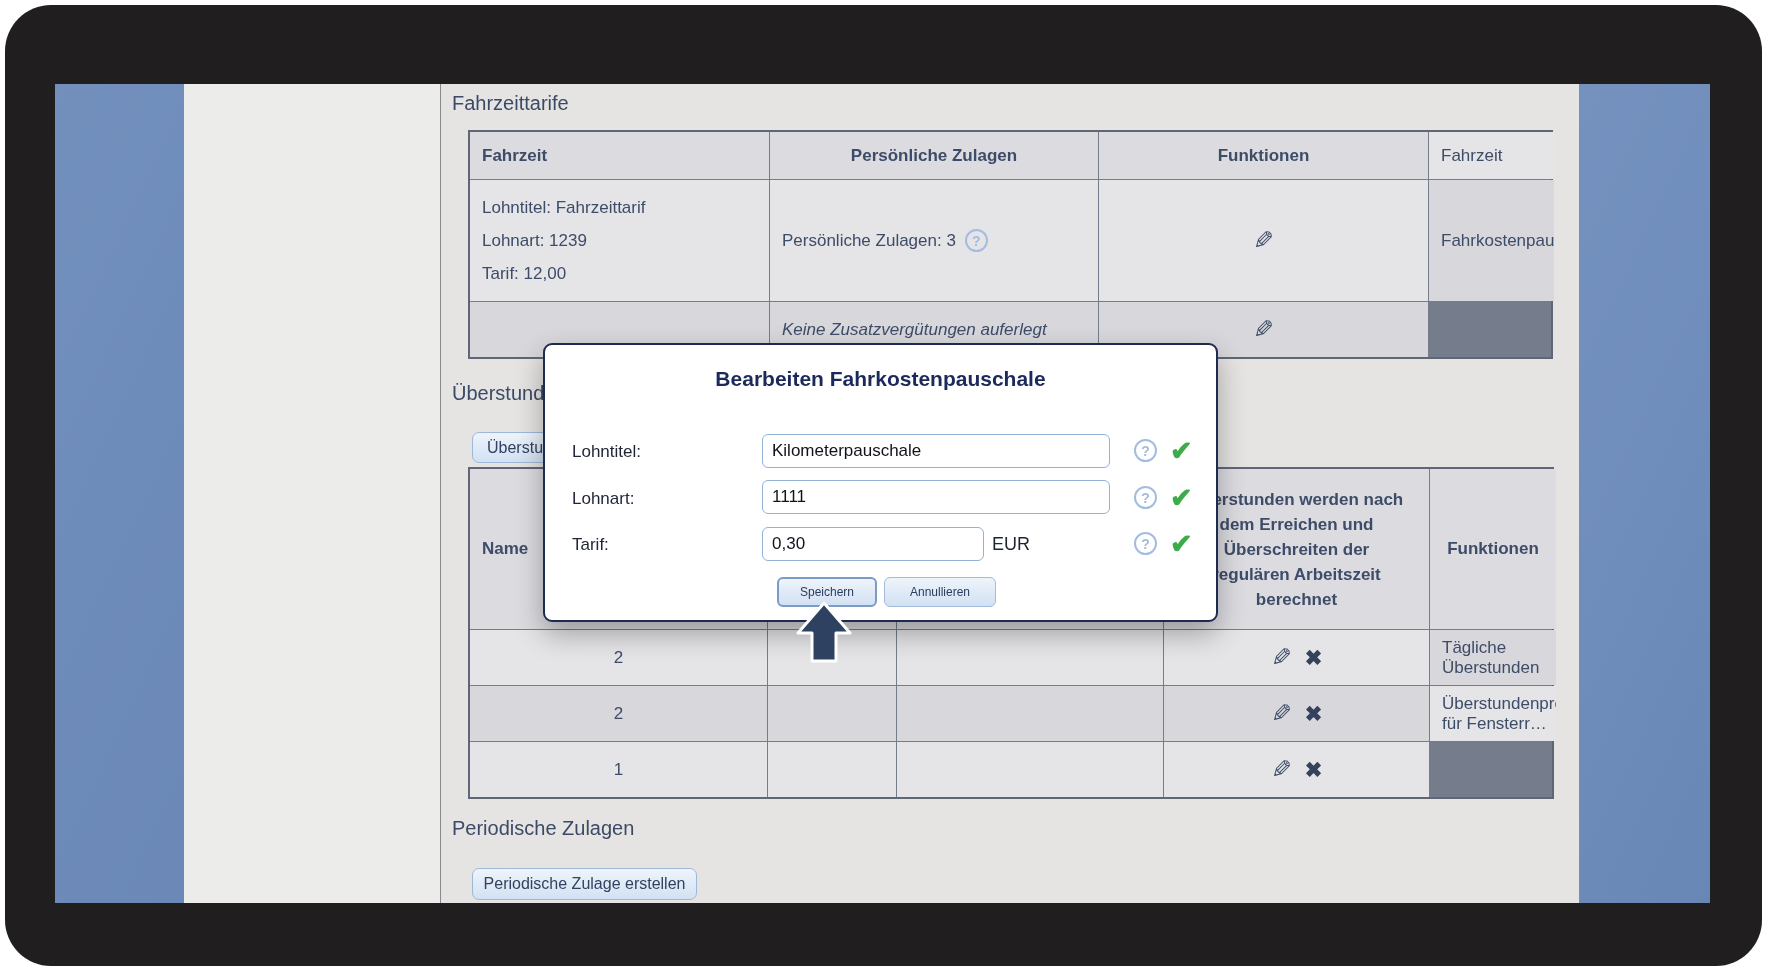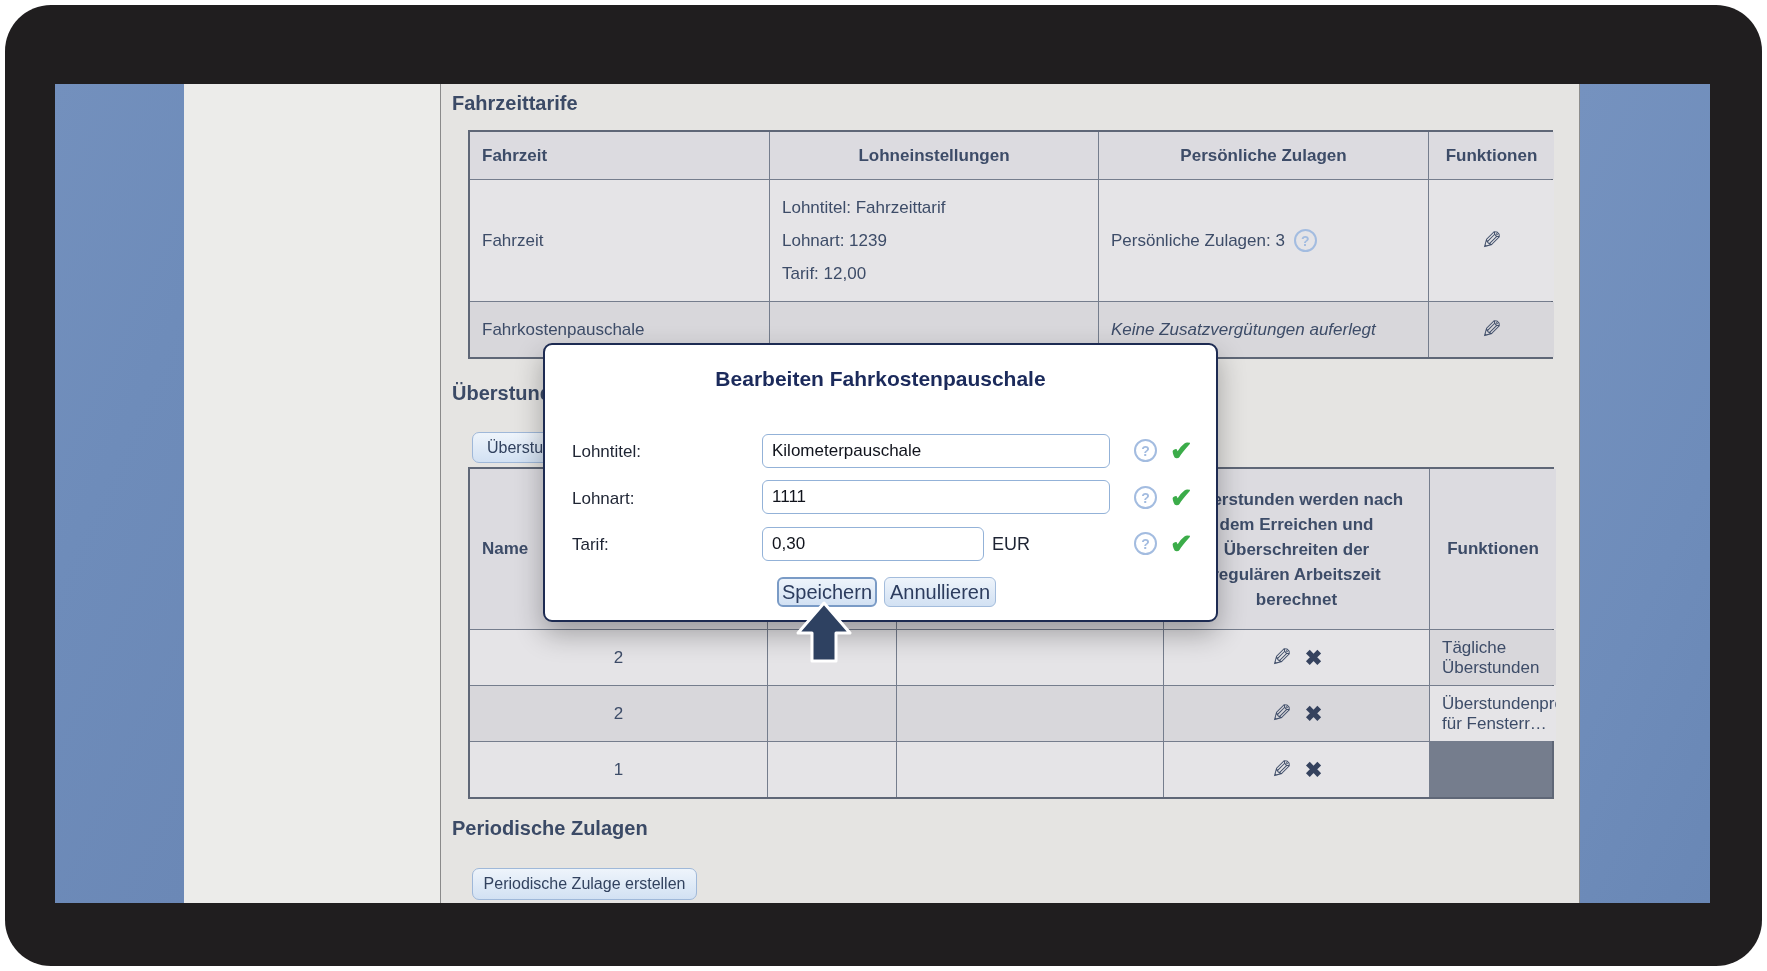--- a/index.html
+++ b/index.html
@@ -7,21 +7,21 @@
   body{font-family:"Liberation Sans", sans-serif;}
   .canvas{position:relative;width:1767px;height:971px;background:#ffffff;overflow:hidden;}
   .bezel{position:absolute;left:5px;top:5px;width:1757px;height:961px;background:#201e1f;border-radius:46px;}
   .screen{position:absolute;left:55px;top:84px;width:1655px;height:819px;background:#e5e4e2;overflow:hidden;}
   .band{position:absolute;top:0;height:100%;background:#6e8cba;}
   .band.left{left:0;width:129px;background:linear-gradient(115deg,#7390bd 0%,#6e8cba 45%,#6b88b6 100%);}
   .band.right{left:1524px;width:131px;border-left:1px solid #8d8d8d;background:linear-gradient(115deg,#7592bf 0%,#6e8cba 60%,#6987b5 100%);}
   .panel{position:absolute;left:129px;top:0;width:257px;height:100%;background:#ececea;border-right:1px solid #8a8a8a;}
   .content{position:absolute;left:386px;top:0;width:1138px;height:100%;background:#e5e4e2;}
 
-  .h-sec{position:absolute;font-size:20px;font-weight:bold;color:#3b4a66;white-space:nowrap;}
+  .h-sec{position:absolute;font-size:20px;font-weight:normal;color:#3b4a66;white-space:nowrap;}
 
   .grid{position:absolute;display:grid;border:2px solid #5f6777;background:#757d8d;grid-gap:1px;}
   .cell{background:#e5e4e7;display:flex;align-items:center;font-size:17px;color:#3d4c68;overflow:hidden;}
   .cell.head{background:#dcdbe0;font-weight:bold;}
   .cell.dark{background:#d8d7db;}
   .cell.left{justify-content:flex-start;padding-left:12px;}
   .cell.center{justify-content:center;text-align:center;}
   .cell .stack{display:flex;flex-direction:column;align-items:flex-start;gap:13px;padding-left:12px;}
   .italic{font-style:italic;}
 
@@ -38,21 +38,21 @@
   .modal{position:absolute;left:488px;top:259px;width:675px;height:279px;background:#ffffff;
     border:2px solid #1d2b52;border-radius:9px;box-shadow:0 12px 28px rgba(0,0,0,0.30);z-index:10;}
   .modal-title{position:absolute;left:0;top:22px;width:100%;text-align:center;font-size:21px;font-weight:bold;color:#1b2a5b;}
   .m-label{position:absolute;left:27px;font-size:17px;color:#1e2433;}
   .m-input{position:absolute;left:217px;height:34px;border:1px solid #93b2d8;border-radius:6px;
     background:#ffffff;font-size:17px;color:#10131c;padding:16px 9px;font-family:"Liberation Sans",sans-serif;}
   .m-suffix{position:absolute;font-size:18px;color:#1e2433;}
   .m-help{position:absolute;left:589px;}
   .m-check{position:absolute;left:625px;}
   .m-btn{position:absolute;top:232px;height:30px;display:flex;align-items:center;justify-content:center;
-    background:linear-gradient(#eef4fb,#d2e1f3);border-radius:6px;color:#2c3c5e;font-size:20px;}
+    background:linear-gradient(#eef4fb,#d2e1f3);border-radius:6px;color:#2c3c5e;font-size:12px;}
   .m-btn.save{left:232px;width:100px;border:2px solid #7a9bc6;}
   .m-btn.cancel{left:339px;width:112px;border:1px solid #a3bcdc;}
 
   .cursor-arrow{position:absolute;left:741px;top:517px;z-index:20;}
 </style>
 </head>
 <body>
 
 <div class="canvas">
   <div class="bezel"></div>
@@ -60,21 +60,20 @@
   <div class="screen">
     <div class="band left"></div>
     <div class="panel"></div>
     <div class="band right"></div>
     <div class="content"></div>
 
     <div class="h-sec" style="left:397px;top:8px;">Fahrzeittarife</div>
 
     <div class="grid" style="left:413px;top:46px;width:1085px;grid-template-columns:299px 328px 329px 125px;grid-template-rows:47px 121px 55px;">
       <div class="cell head left">Fahrzeit</div>
-      <div class="cell head center">Lohneinstellungen</div>
       <div class="cell head center">Persönliche Zulagen</div>
       <div class="cell head center">Funktionen</div>
 
       <div class="cell left">Fahrzeit</div>
       <div class="cell">
         <div class="stack">
           <span>Lohntitel: Fahrzeittarif</span>
           <span>Lohnart: 1239</span>
           <span>Tarif: 12,00</span>
         </div>

